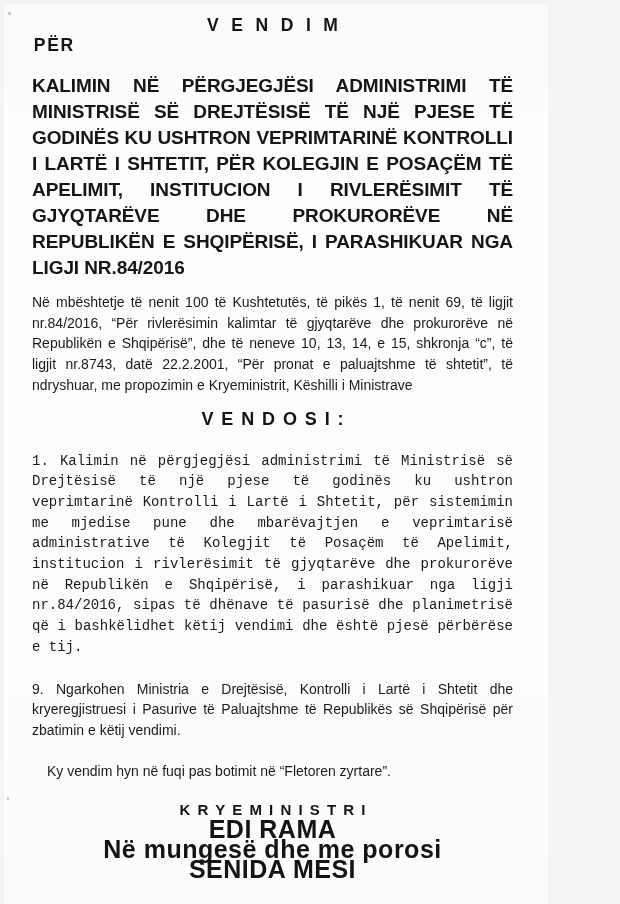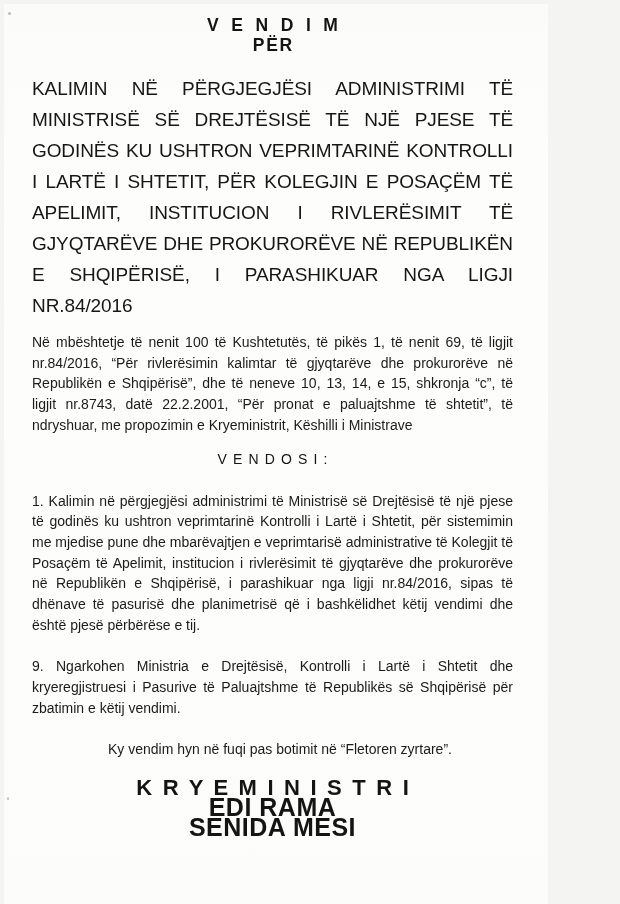--- a/index.html
+++ b/index.html
@@ -24,71 +24,70 @@
     text-align: center;
     font-weight: 700;
     font-size: 17.5px;
     line-height: 20px;
     letter-spacing: 0.22em;
     text-indent: 0.22em;
     color: #141414;
     white-space: nowrap;
   }
   .doc-per {
-    text-align: center;
     font-weight: 700;
     font-size: 17.5px;
     line-height: 20px;
     letter-spacing: 0.1em;
     text-indent: 0.1em;
     color: #141414;
   }
   .subject {
     margin: 18px 0 0 0;
-    font-weight: 400;
+    font-weight: 700;
     font-size: 19px;
-    line-height: 31px;
+    line-height: 26px;
     text-align: justify;
     letter-spacing: -0.005em;
     color: #161616;
   }
   .para {
     margin: 0;
     font-size: 14px;
     line-height: 20.7px;
     text-align: justify;
     color: #1b1b1b;
   }
   .preamble { margin-top: 11px; }
   .vendosi {
     margin-top: 13px;
     text-align: center;
-    font-weight: 400;
-    font-size: 14px;
+    font-weight: 700;
+    font-size: 18px;
     line-height: 21px;
     letter-spacing: 0.08em;
     text-indent: 0.08em;
     color: #141414;
   }
-  .article-1 { margin-top: 21px; }
+  .article-1 { margin-top: 21px; font-family: Liberation Mono, monospace; }
   .article-2 { margin-top: 24px; }
   .article-3 { margin-top: 21px; }
   .closing {
     margin-top: 20px;
-    text-align: center;
+    text-align: left;
     text-indent: 15px;
   }
   .signature {
     margin-top: 19px;
     text-align: center;
     font-weight: 700;
     color: #141414;
   }
   .sig-title {
-    font-size: 22px;
+    font-size: 15px;
     line-height: 20px;
     letter-spacing: 0.1em;
     text-indent: 0.1em;
     white-space: nowrap;
   }
   .sig-line {
     font-size: 25px;
     line-height: 19.8px;
     letter-spacing: 0.02em;
   }
@@ -117,15 +116,16 @@
   <p class="para article-1">1. Kalimin në përgjegjësi administrimi të Ministrisë së Drejtësisë të një pjese të godinës ku ushtron veprimtarinë Kontrolli i Lartë i Shtetit, për sistemimin me mjedise pune dhe mbarëvajtjen e veprimtarisë administrative të Kolegjit të Posaçëm të Apelimit, institucion i rivlerësimit të gjyqtarëve dhe prokurorëve në Republikën e Shqipërisë, i parashikuar nga ligji nr.84/2016, sipas të dhënave të pasurisë dhe planimetrisë që i bashkëlidhet këtij vendimi dhe është pjesë përbërëse e tij.</p>
 
 
   <p class="para article-3">9. Ngarkohen Ministria e Drejtësisë, Kontrolli i Lartë i Shtetit dhe kryeregjistruesi i Pasurive të Paluajtshme të Republikës së Shqipërisë për zbatimin e këtij vendimi.</p>
 
   <p class="para closing">Ky vendim hyn në fuqi pas botimit në “Fletoren zyrtare”.</p>
 
   <div class="signature">
     <div class="sig-title">K R Y E M I N I S T R I</div>
     <div class="sig-line">EDI RAMA</div>
+    <div class="sig-line">Në mungesë dhe me porosi</div>
     <div class="sig-line">SENIDA MESI</div>
   </div>
 </div>
 
 </body></html>

